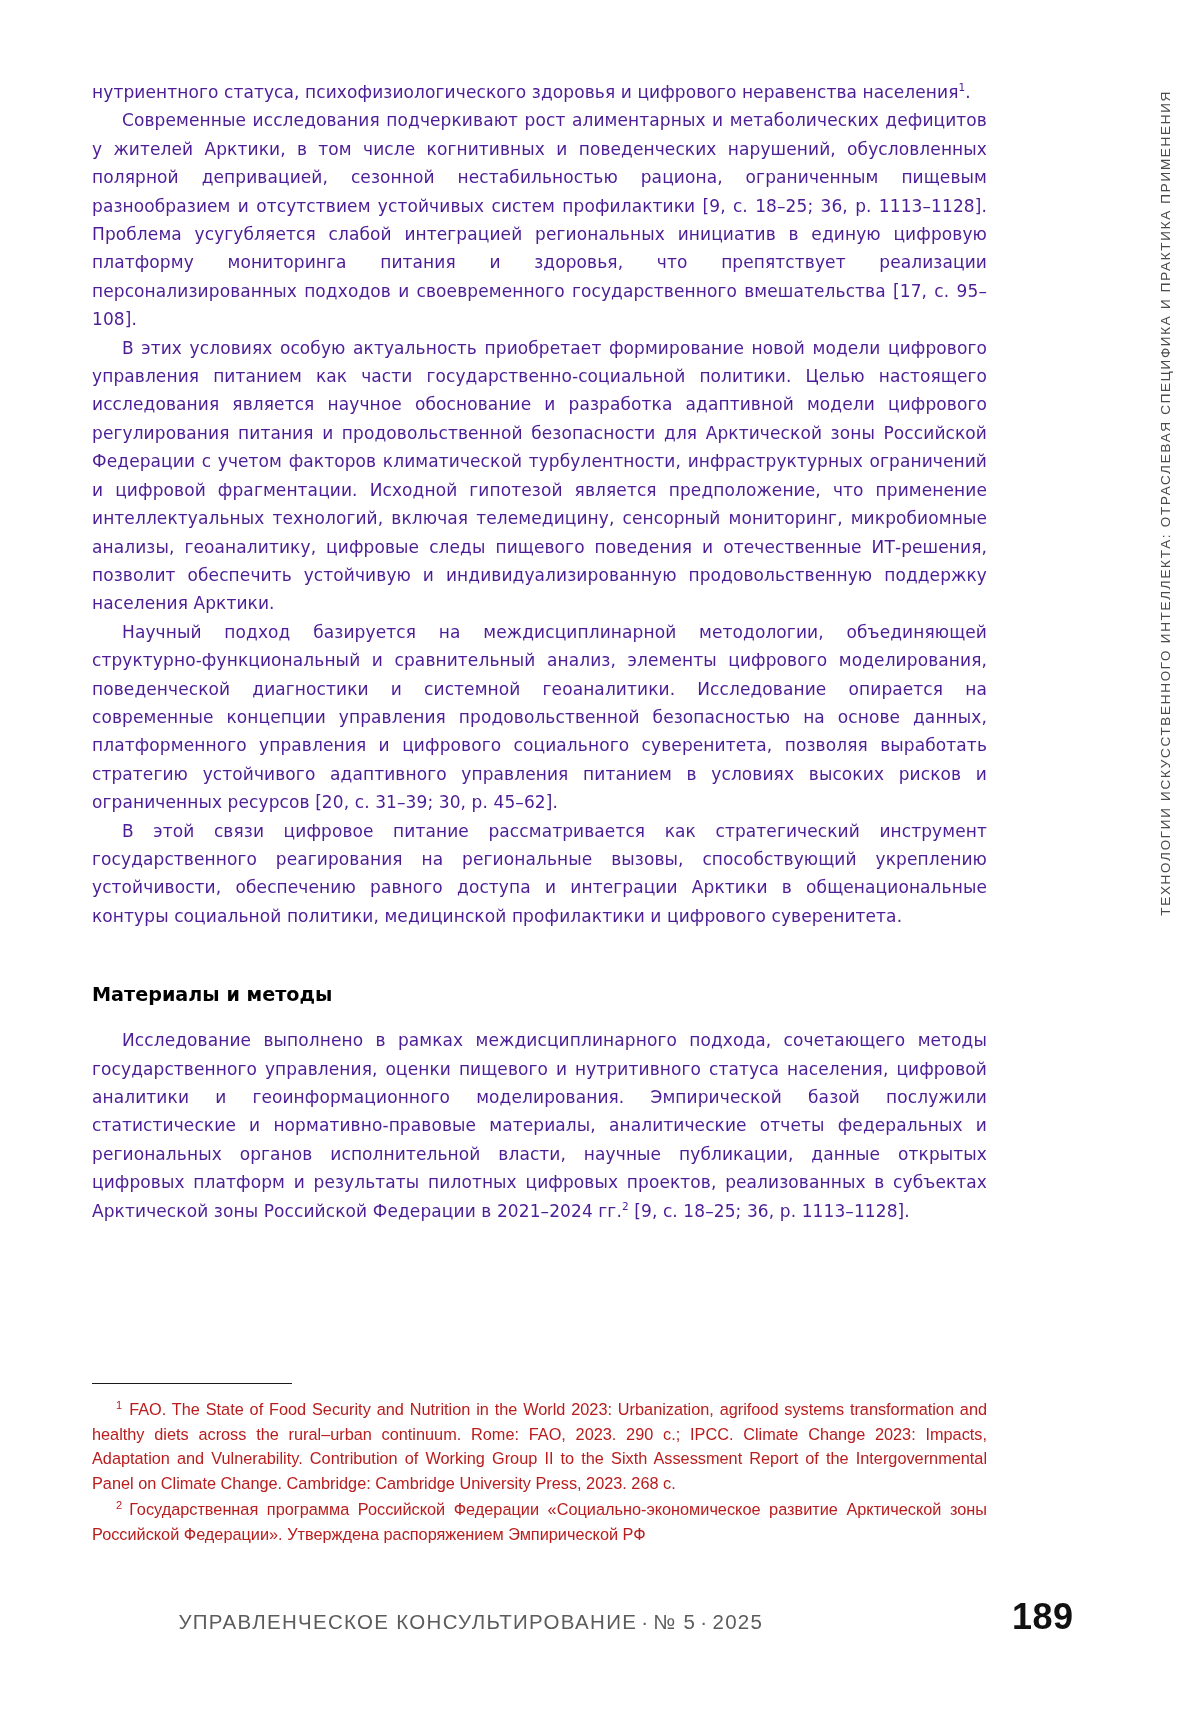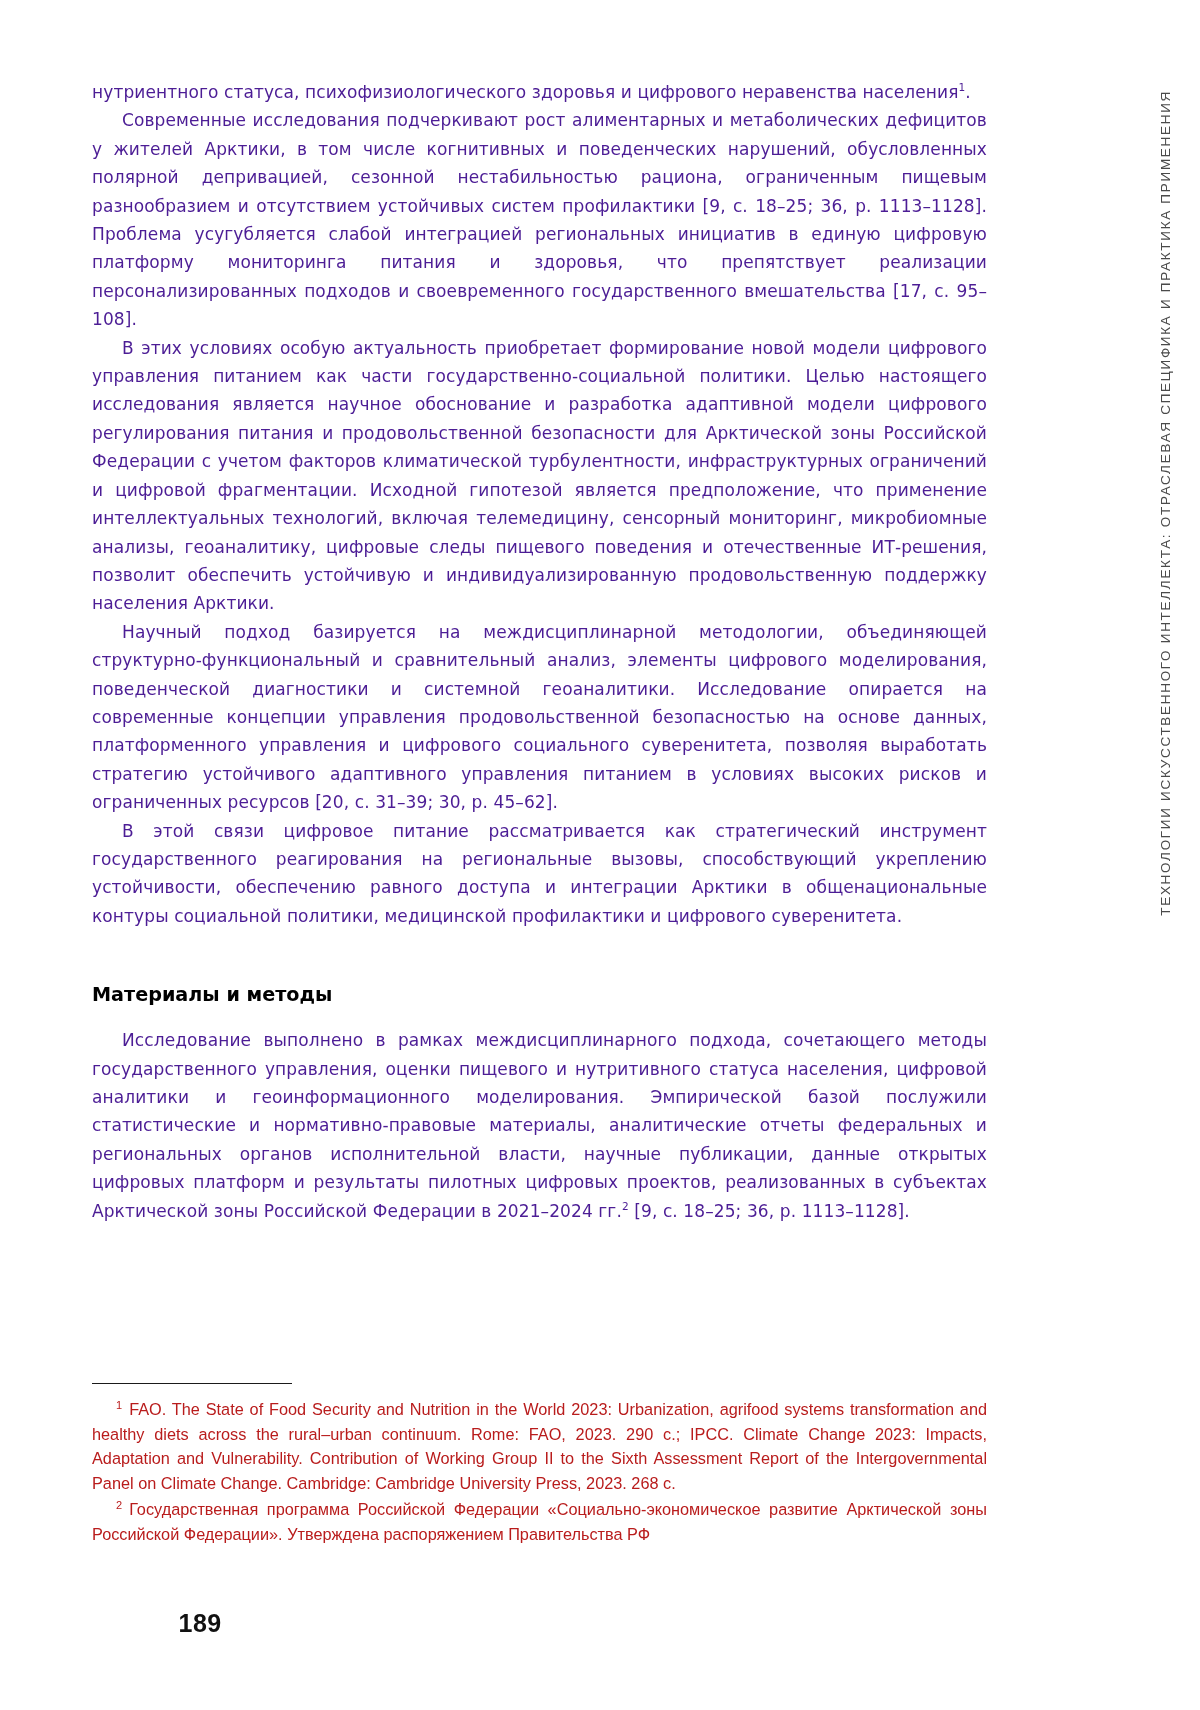--- a/index.html
+++ b/index.html
@@ -132,21 +132,21 @@
     letter-spacing: 1.3px;
     color: #5c5c5c;
     text-transform: uppercase;
     white-space: nowrap;
   }
   .footer-title .dot {
     margin: 0 4px;
   }
   .folio {
     font-family: "Liberation Sans", sans-serif;
-    font-size: 25px;
+    font-size: 36px;
     font-weight: bold;
     color: #111111;
     letter-spacing: 0.5px;
   }
 </style>
 </head>
 <body>
 
 <div class="page">
 
@@ -168,22 +168,25 @@
 
     <h2 class="section">Материалы и методы</h2>
 
     <p class="body indent"><span>Исследование выполнено в рамках междисциплинарного подхода, сочетающего методы государственного управления, оценки пищевого и нутритивного статуса населения, цифровой аналитики и геоинформационного моделирования. Эмпирической базой послужили статистические и нормативно-правовые материалы, аналитические отчеты федеральных и региональных органов исполнительной власти, научные публикации, данные открытых цифровых платформ и результаты пилотных цифровых проектов, реализованных в субъектах Арктической зоны Российской Федерации в 2021–2024 гг.</span><sup>2</sup><span> [9, с. 18–25; 36, p. 1113–1128].</span></p>
 
   </div>
 
   <div class="footnotes">
     <div class="fn-rule"></div>
     <p class="fn"><span class="marker">1</span><span>FAO. The State of Food Security and Nutrition in the World 2023: Urbanization, agrifood systems transformation and healthy diets across the rural–urban continuum. Rome: FAO, 2023. 290 c.; IPCC. Climate Change 2023: Impacts, Adaptation and Vulnerability. Contribution of Working Group II to the Sixth Assessment Report of the Intergovernmental Panel on Climate Change. Cambridge: Cambridge University Press, 2023. 268 c.</span></p>
-    <p class="fn"><span class="marker">2</span><span>Государственная программа Российской Федерации «Социально-экономическое развитие Арктической зоны Российской Федерации». Утверждена распоряжением Правительства РФ</span></p>
+    <p class="fn"><span class="marker">2</span><span>Государственная программа Российской Федерации «Социально-экономическое развитие Арктической зоны Российской Федерации». Утверждена распоряжением Эмпирической РФ</span></p>
   </div>
 
   <div class="footer">
     <div class="footer-inner">
+      <div class="footer-title">
+        <span>УПРАВЛЕНЧЕСКОЕ КОНСУЛЬТИРОВАНИЕ</span><span class="dot">·</span><span>№ 5</span><span class="dot">·</span><span>2025</span>
+      </div>
       <div class="folio">189</div>
     </div>
   </div>
 
 </div>
 
 </body></html>

